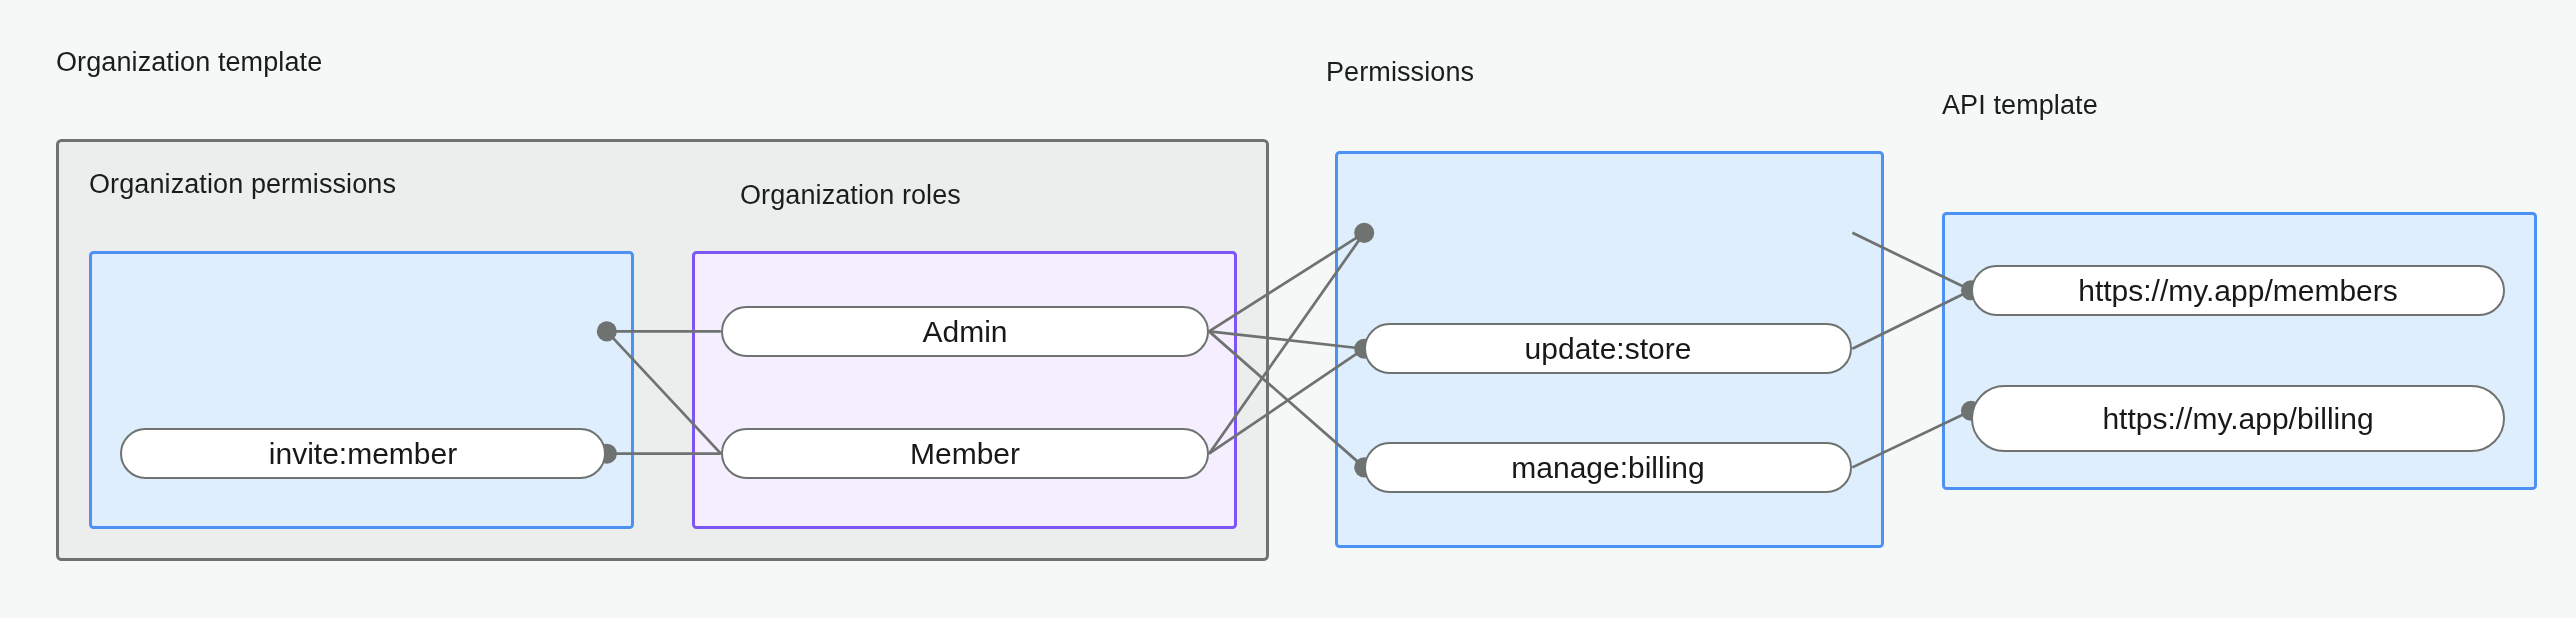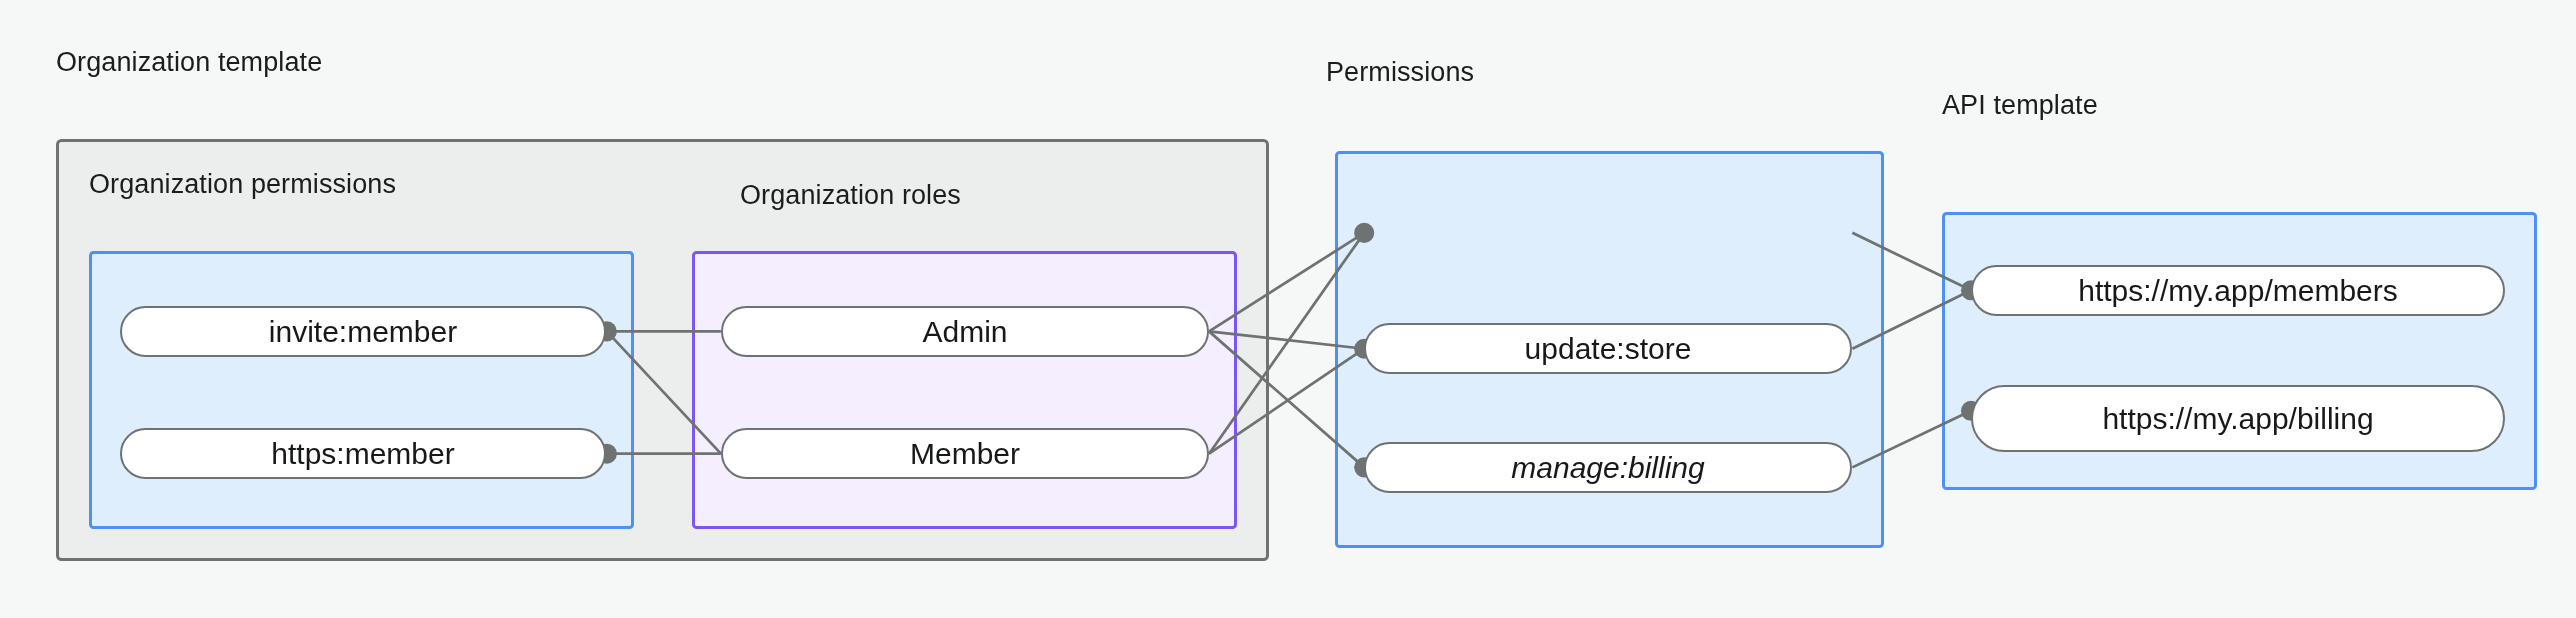--- a/index.html
+++ b/index.html
@@ -119,26 +119,23 @@
   </svg>
 
   <div class="group-label" style="left:56px; top:47px;">Organization template</div>
 
   <div class="group box-outer" style="left:56px; top:139px; width:1213px; height:422px;"></div>
 
   <div class="group-label" style="left:89px; top:169px;">Organization permissions</div>
 
   <div class="group box-blue" style="left:89px; top:251px; width:545px; height:278px;"></div>
 
-  <div class="pill" style="left:120px; top:306px; width:486px; height:51px;">
-    <span class="pill-label">invite:member</span>
-  </div>
 
   <div class="pill" style="left:120px; top:428px; width:486px; height:51px;">
-    <span class="pill-label">https:member</span>
+    <span class="pill-label">invite:member</span>
   </div>
 
   <div class="group-label" style="left:692px; top:180px;margin-left:48px;">Organization roles</div>
 
   <div class="group box-purple" style="left:692px; top:251px; width:545px; height:278px;"></div>
 
   <div class="pill" style="left:721px; top:306px; width:488px; height:51px;">
     <span class="pill-label">Admin</span>
   </div>
 
@@ -148,21 +145,21 @@
 
   <div class="group-label" style="left:1326px; top:57px;">Permissions</div>
 
   <div class="group box-blue" style="left:1335px; top:151px; width:549px; height:397px;"></div>
 
 
   <div class="pill" style="left:1364px; top:323px; width:488px; height:51px;">
     <span class="pill-label">update:store</span>
   </div>
 
-  <div class="pill" style="left:1364px; top:442px; width:488px; height:51px;font-style:italic;">
+  <div class="pill" style="left:1364px; top:442px; width:488px; height:51px;">
     <span class="pill-label">manage:billing</span>
   </div>
 
   <div class="group-label" style="left:1942px; top:90px;">API template</div>
 
   <div class="group box-blue" style="left:1942px; top:212px; width:595px; height:278px;"></div>
 
   <div class="pill" style="left:1971px; top:265px; width:534px; height:51px;justify-content:center;">
     <span class="pill-label">https://my.app/members</span>
   </div>

